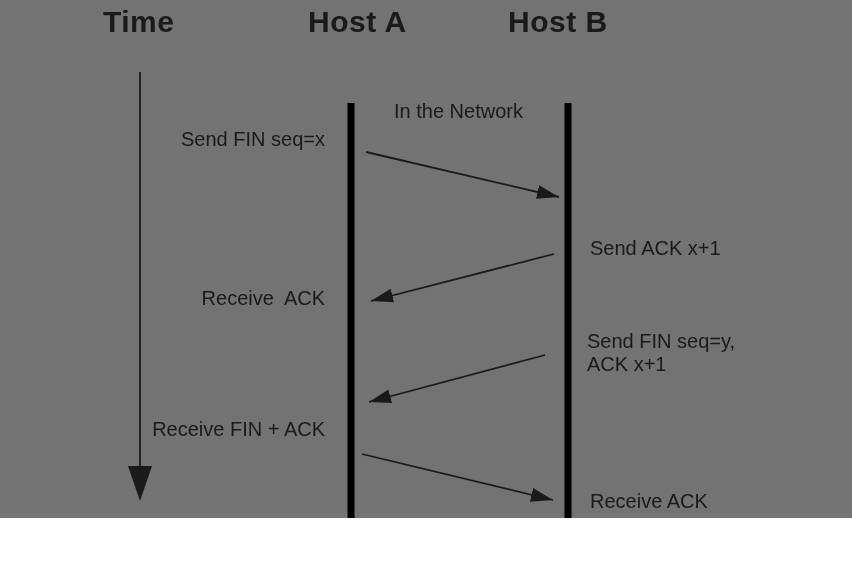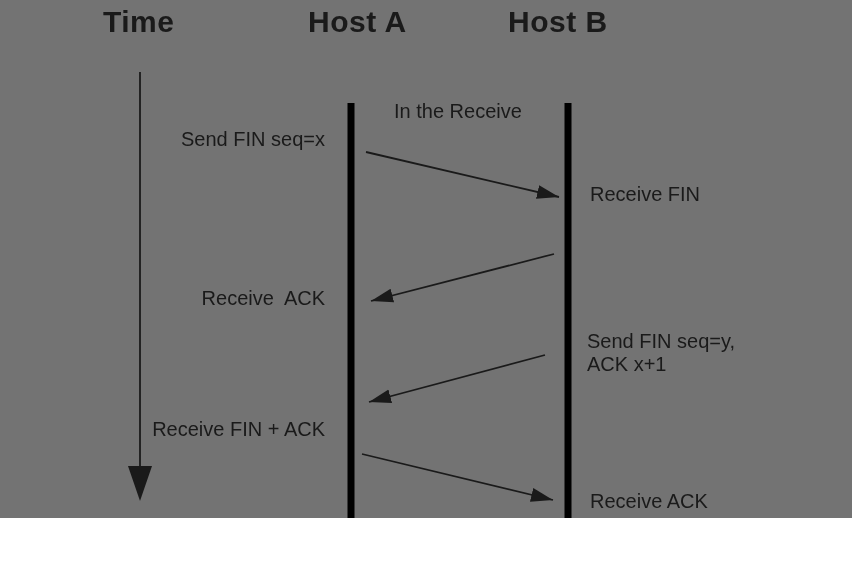--- a/index.html
+++ b/index.html
@@ -69,24 +69,24 @@
     <line x1="366" y1="152" x2="559" y2="197" stroke="#1a1a1a" stroke-width="1.8" marker-end="url(#ah)"></line>
     <line x1="554" y1="254" x2="371" y2="301" stroke="#1a1a1a" stroke-width="1.8" marker-end="url(#ah)"></line>
     <line x1="545" y1="355" x2="369" y2="402" stroke="#1a1a1a" stroke-width="1.8" marker-end="url(#ah)"></line>
     <line x1="362" y1="454" x2="553" y2="500" stroke="#1a1a1a" stroke-width="1.8" marker-end="url(#ah)"></line>
   </svg>
 
   <div class="hdr" style="left:103px; top:5px;">Time</div>
   <div class="hdr" style="left:308px; top:5px;">Host A</div>
   <div class="hdr" style="left:508px; top:5px;">Host B</div>
 
-  <div class="net-label" style="left:394px; top:100px;">In the Receive</div>
+  <div class="net-label" style="left:394px; top:100px;">In the Network</div>
 
   <div class="msg align-right" style="right:527px; top:128px;">Send FIN seq=x</div>
   <div class="msg align-right" style="right:527px; top:287px;">Receive  ACK</div>
   <div class="msg align-right" style="right:527px; top:390px;margin-top:28px;">Receive FIN + ACK</div>
 
-  <div class="msg" style="left:590px; top:183px;">Receive FIN</div>
+  <div class="msg" style="left:590px; top:237px;">Send ACK x+1</div>
   <div class="msg" style="left:587px; top:330px;">Send FIN seq=y,
 ACK x+1</div>
   <div class="msg" style="left:590px; top:490px;">Receive ACK</div>
 
 </div>
 
 </body></html>

